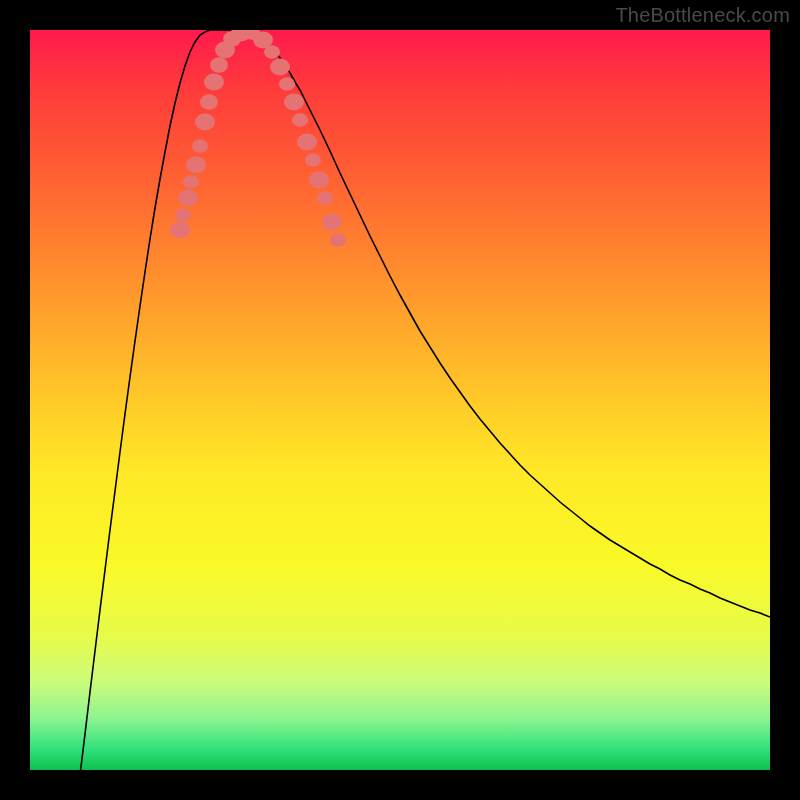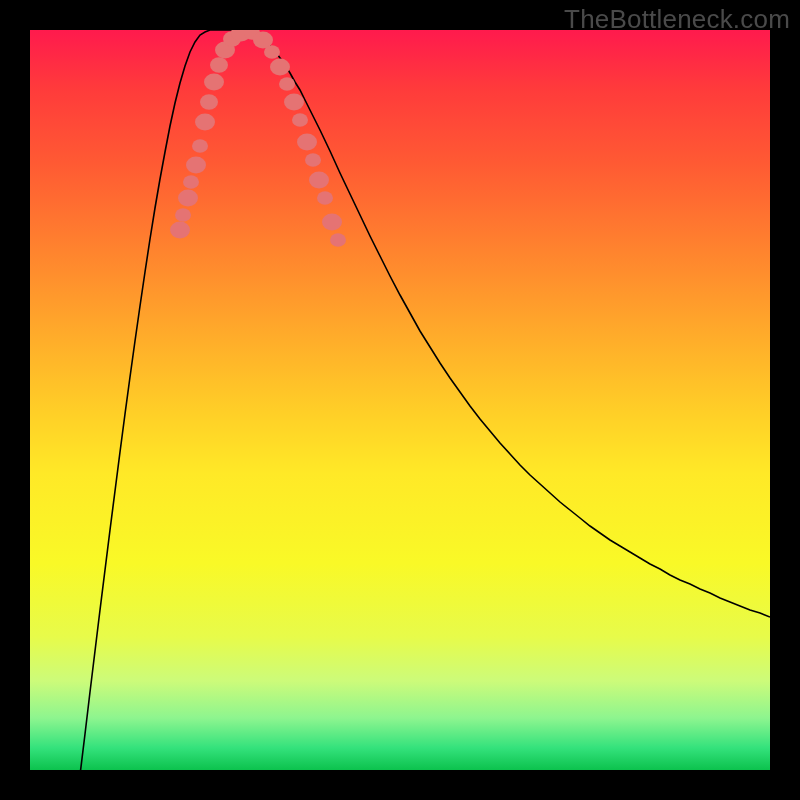--- a/index.html
+++ b/index.html
@@ -59,21 +59,21 @@
   }
   .bead {
     fill: #e57373;
     stroke: none;
   }
   .watermark {
     position: absolute;
     top: 4px;
     right: 10px;
     color: #4a4a4a;
-    font-size: 26px;
+    font-size: 20px;
     letter-spacing: 0.2px;
   }
 </style>
 </head>
 <body>
 
 <div class="frame">
   <div class="plot-area">
     <div class="gradient-bg"></div>
     <svg class="curve-svg" viewBox="0 0 740 740" preserveAspectRatio="none">

